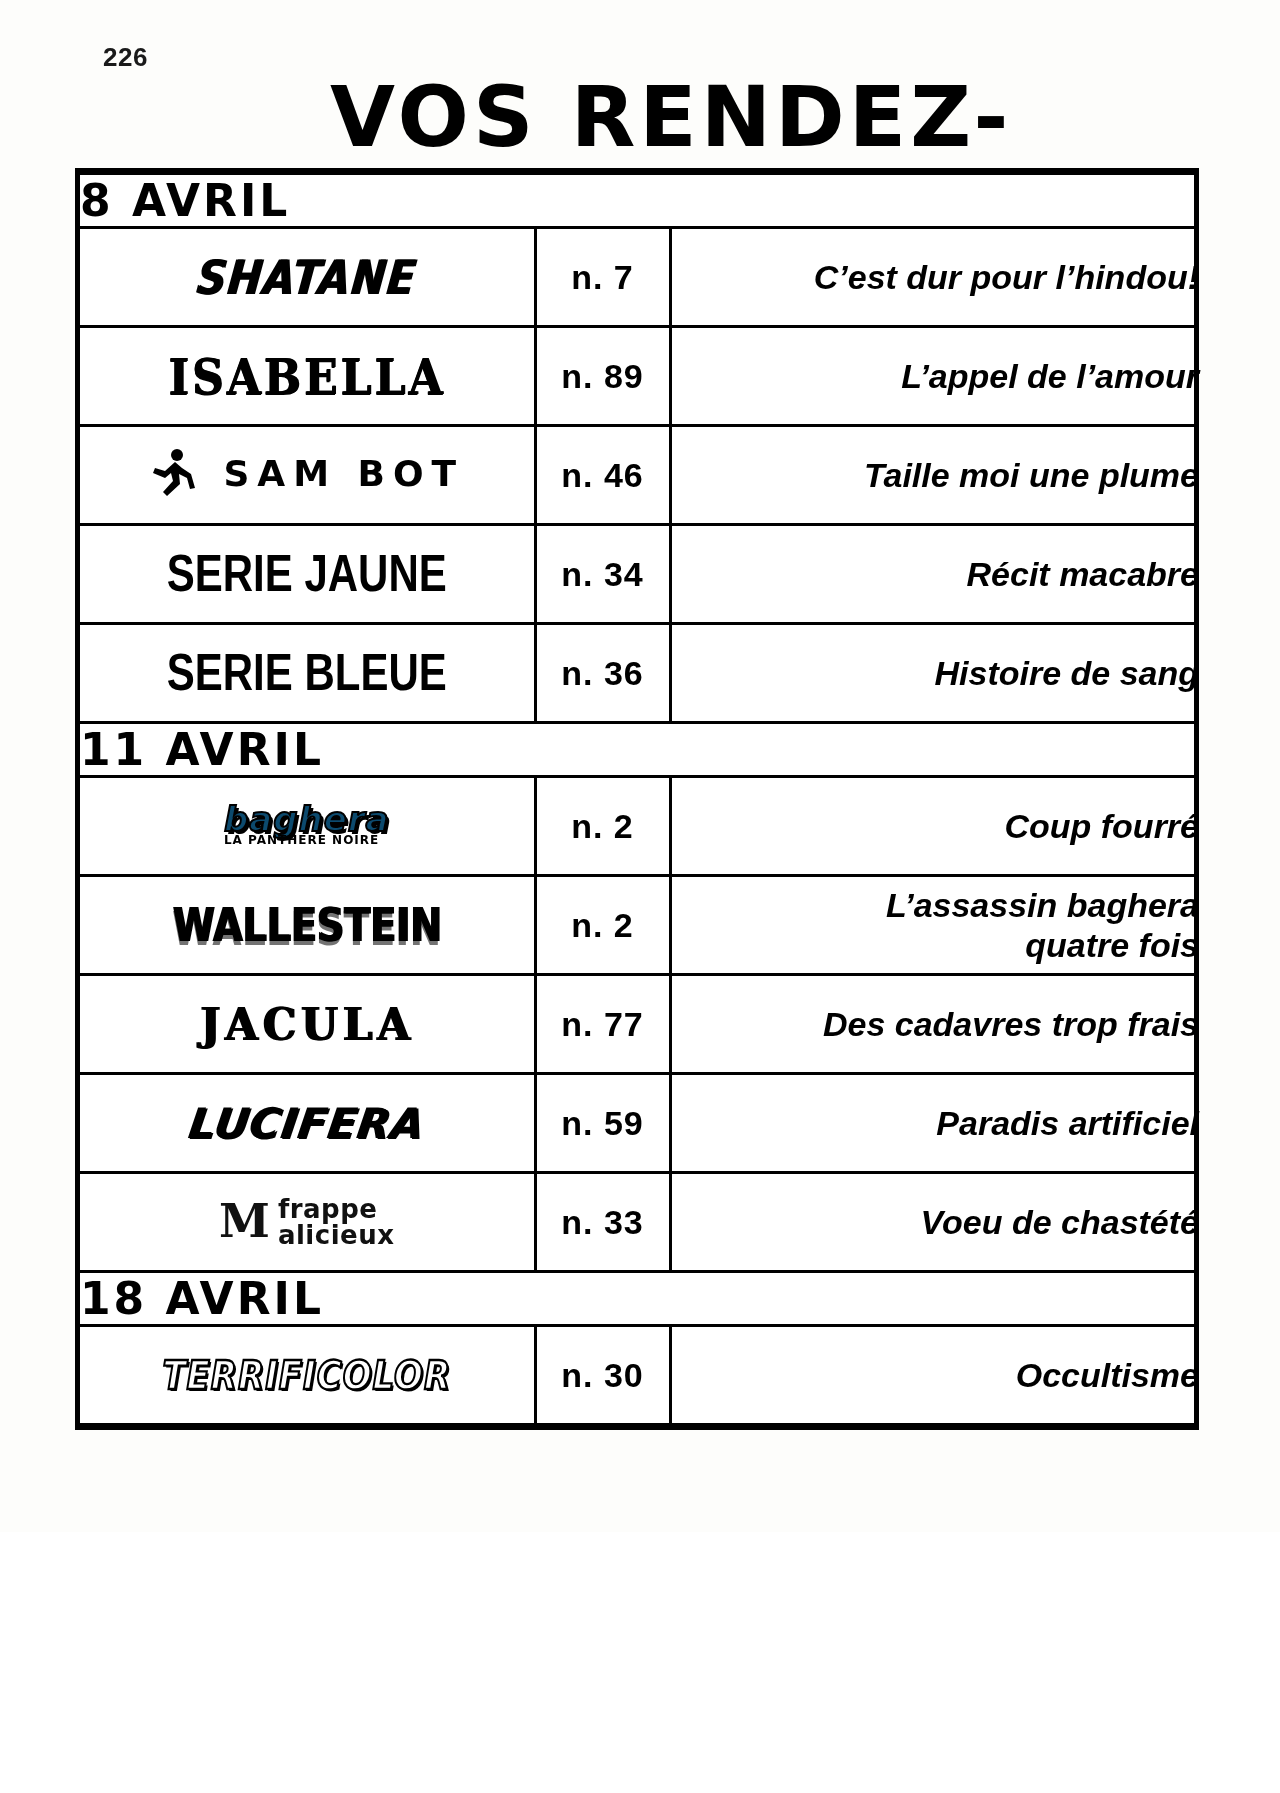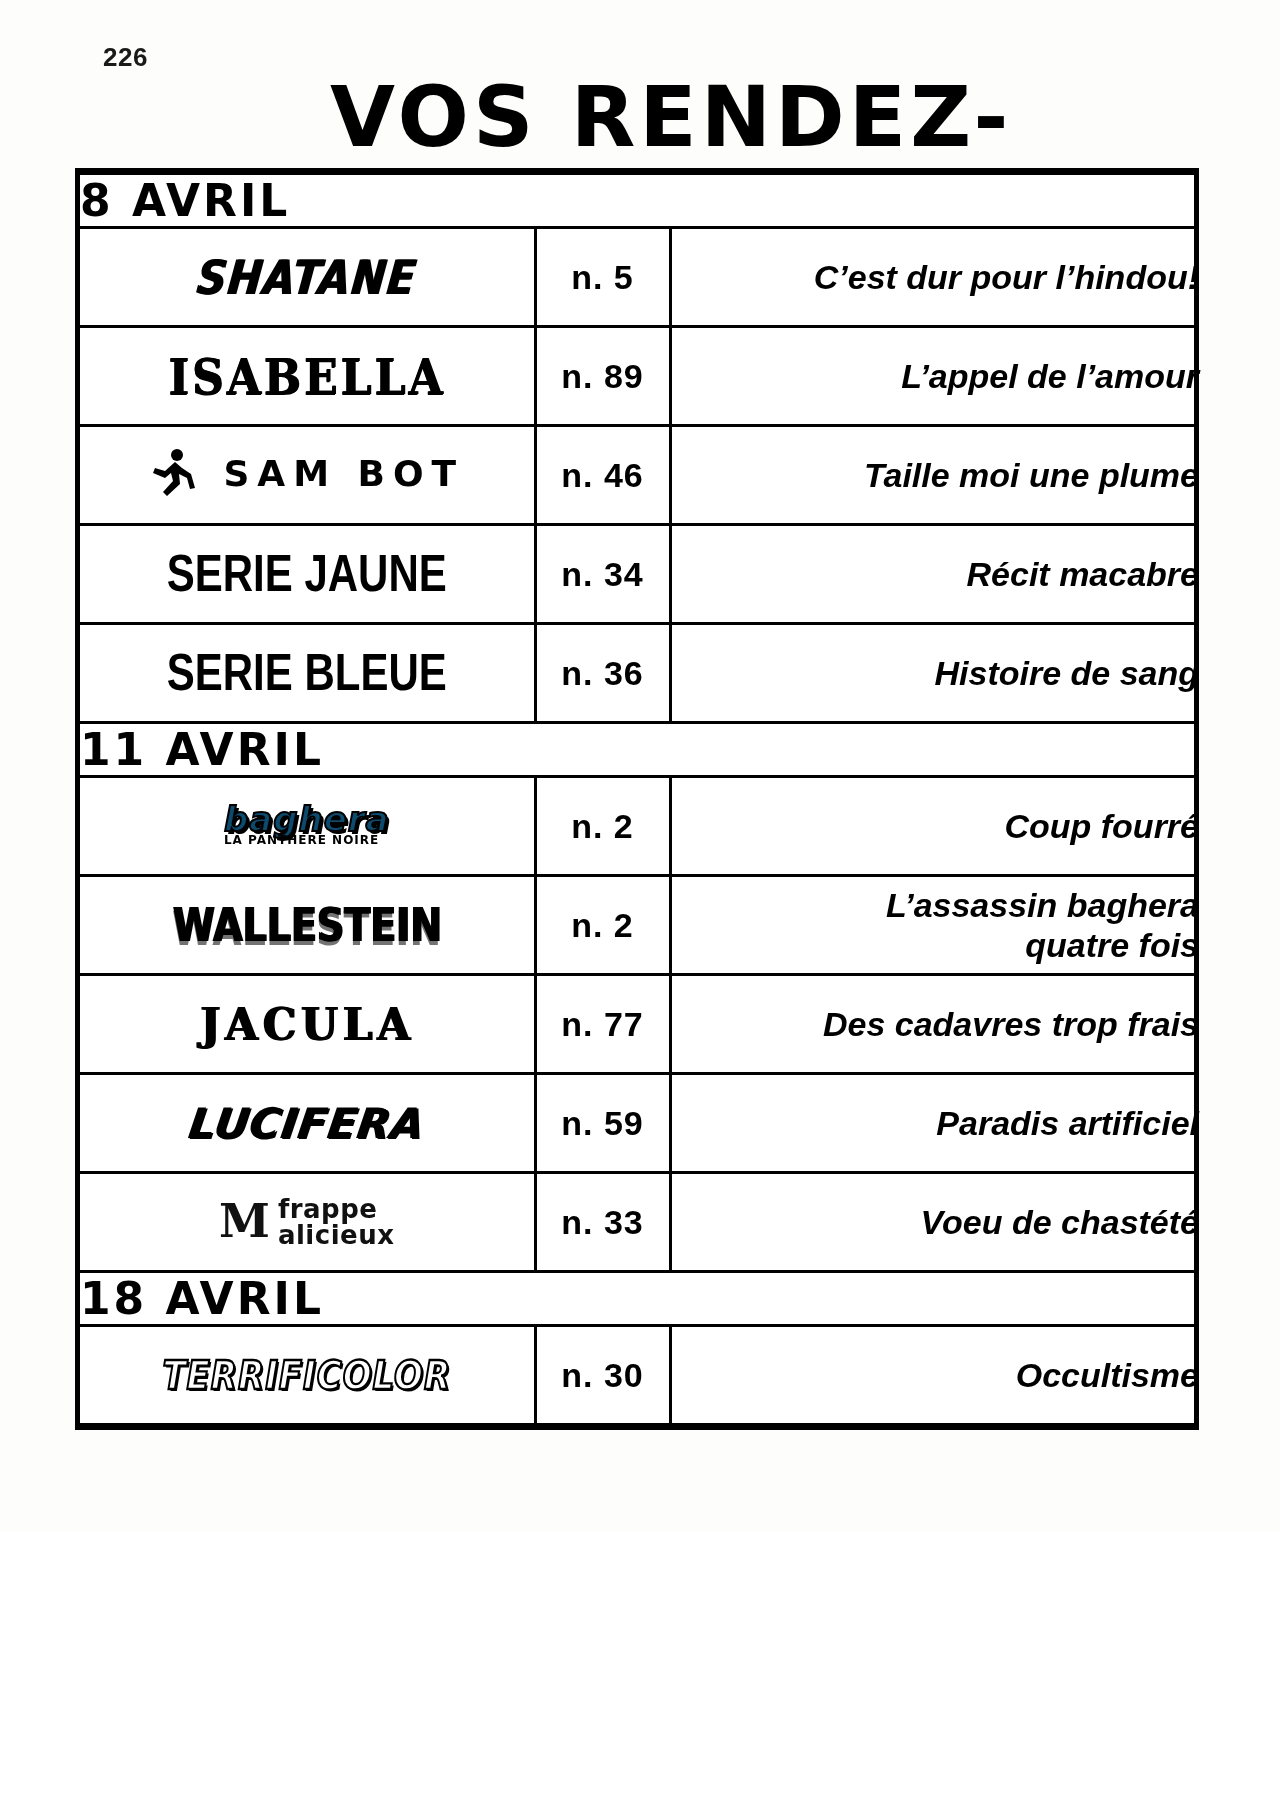--- a/index.html
+++ b/index.html
@@ -283,21 +283,21 @@
         <tr class="date-row">
           <td colspan="3">
             <span class="date-label">8 AVRIL</span>
           </td>
         </tr>
 
         <tr>
           <td class="series-cell">
             <span class="logo logo-shatane">SHATANE</span>
           </td>
-          <td class="num-cell">n.  5</td>
+          <td class="num-cell">n.  7</td>
           <td class="title-cell">C’est dur pour l’hindou!</td>
         </tr>
 
         <tr>
           <td class="series-cell">
             <span class="logo logo-isabella">ISABELLA</span>
           </td>
           <td class="num-cell">n. 89</td>
           <td class="title-cell">L’appel de l’amour</td>
         </tr>

